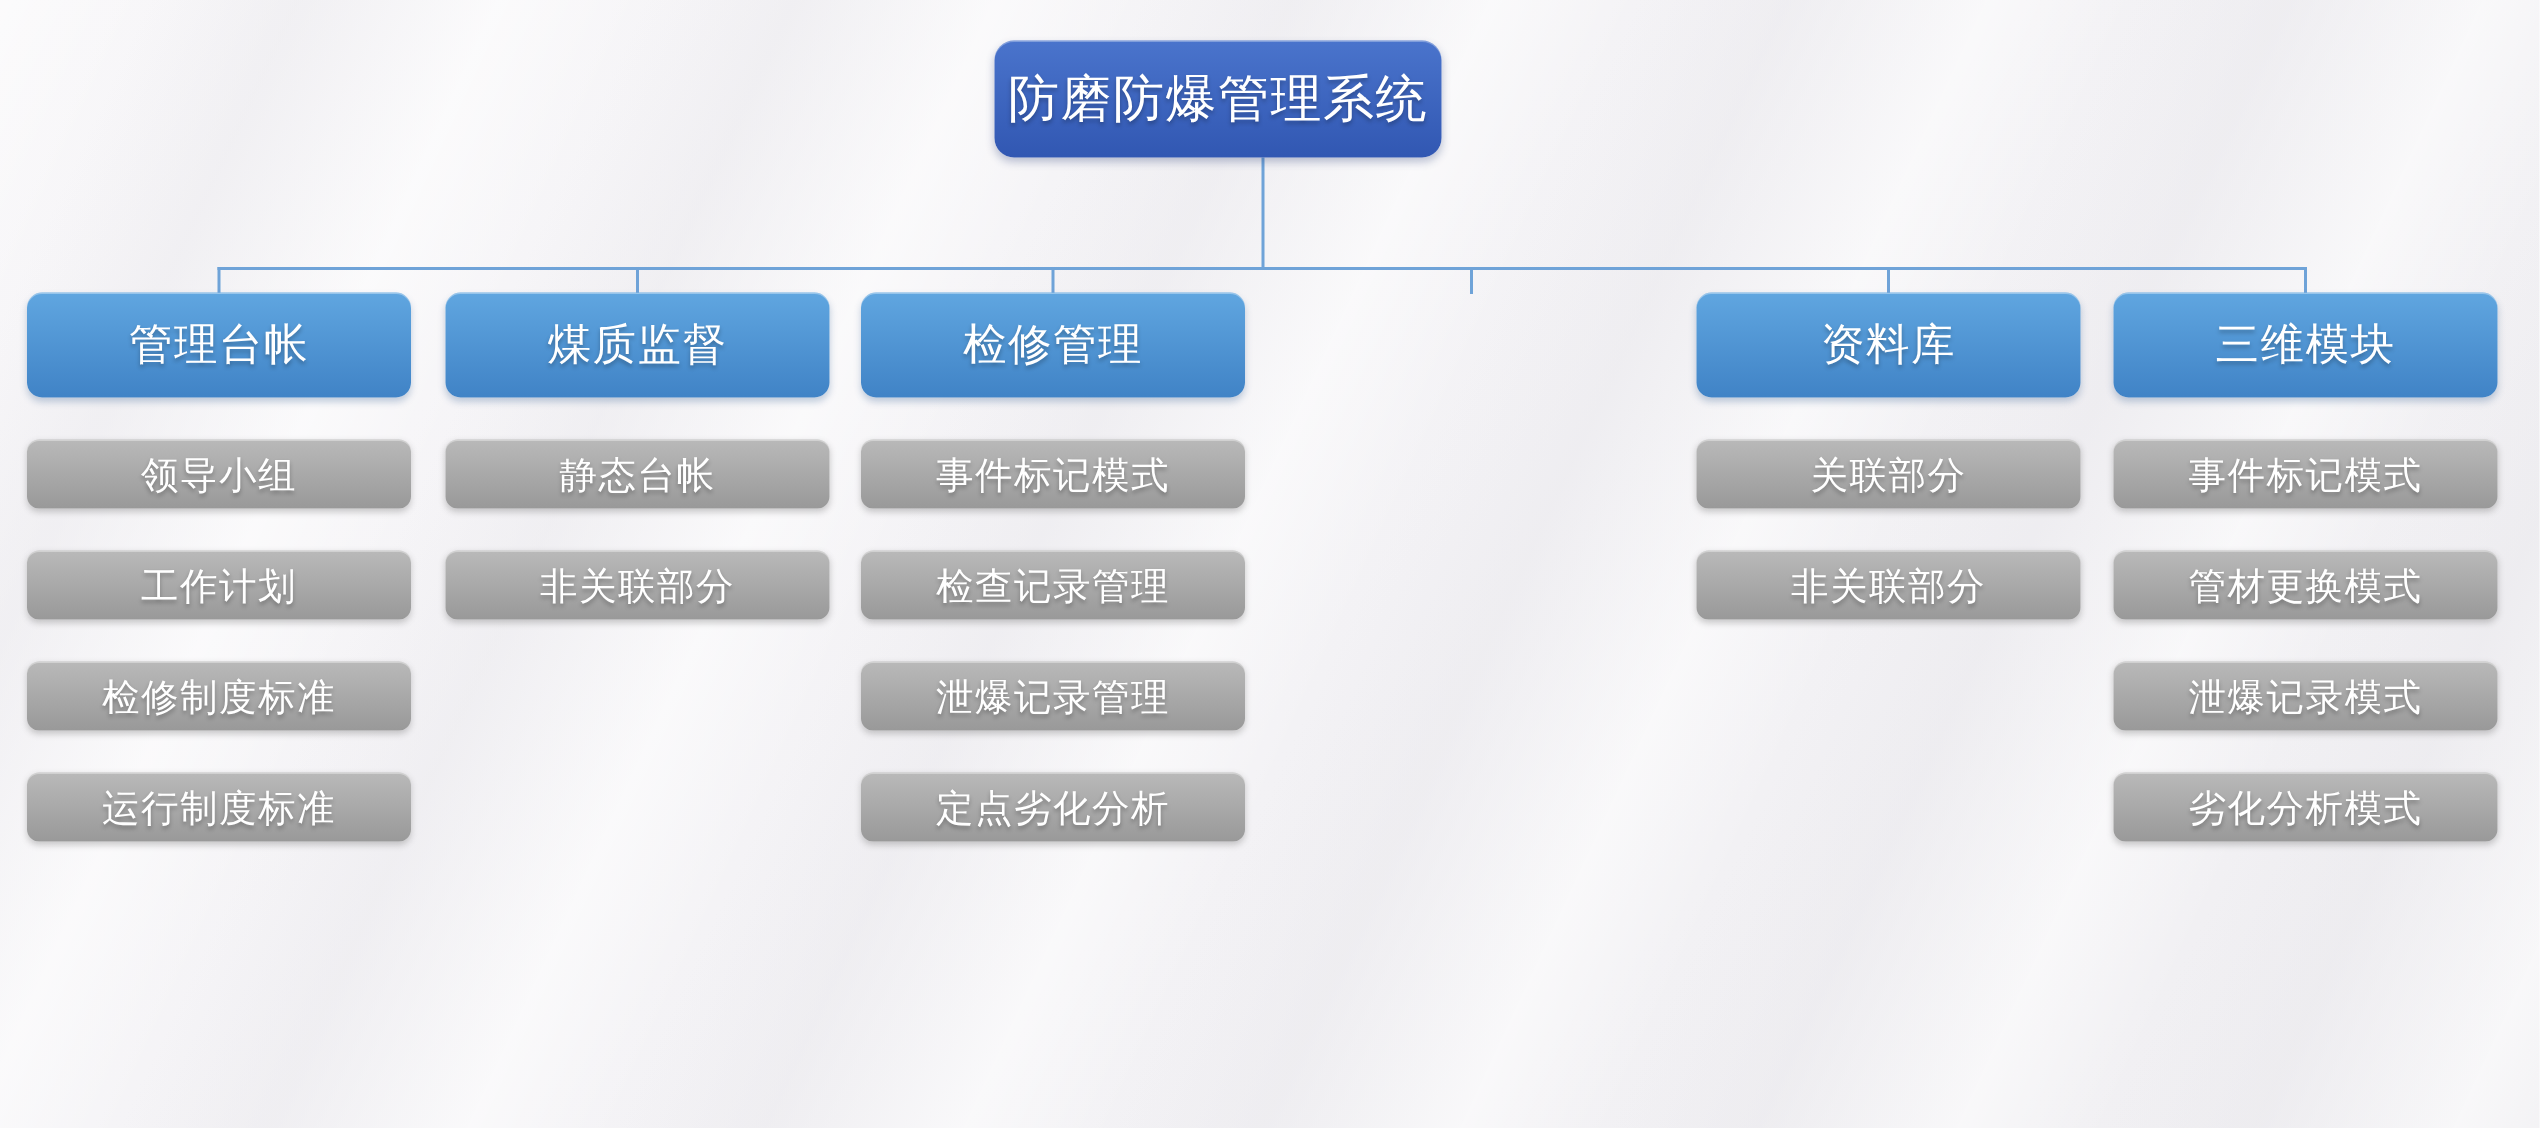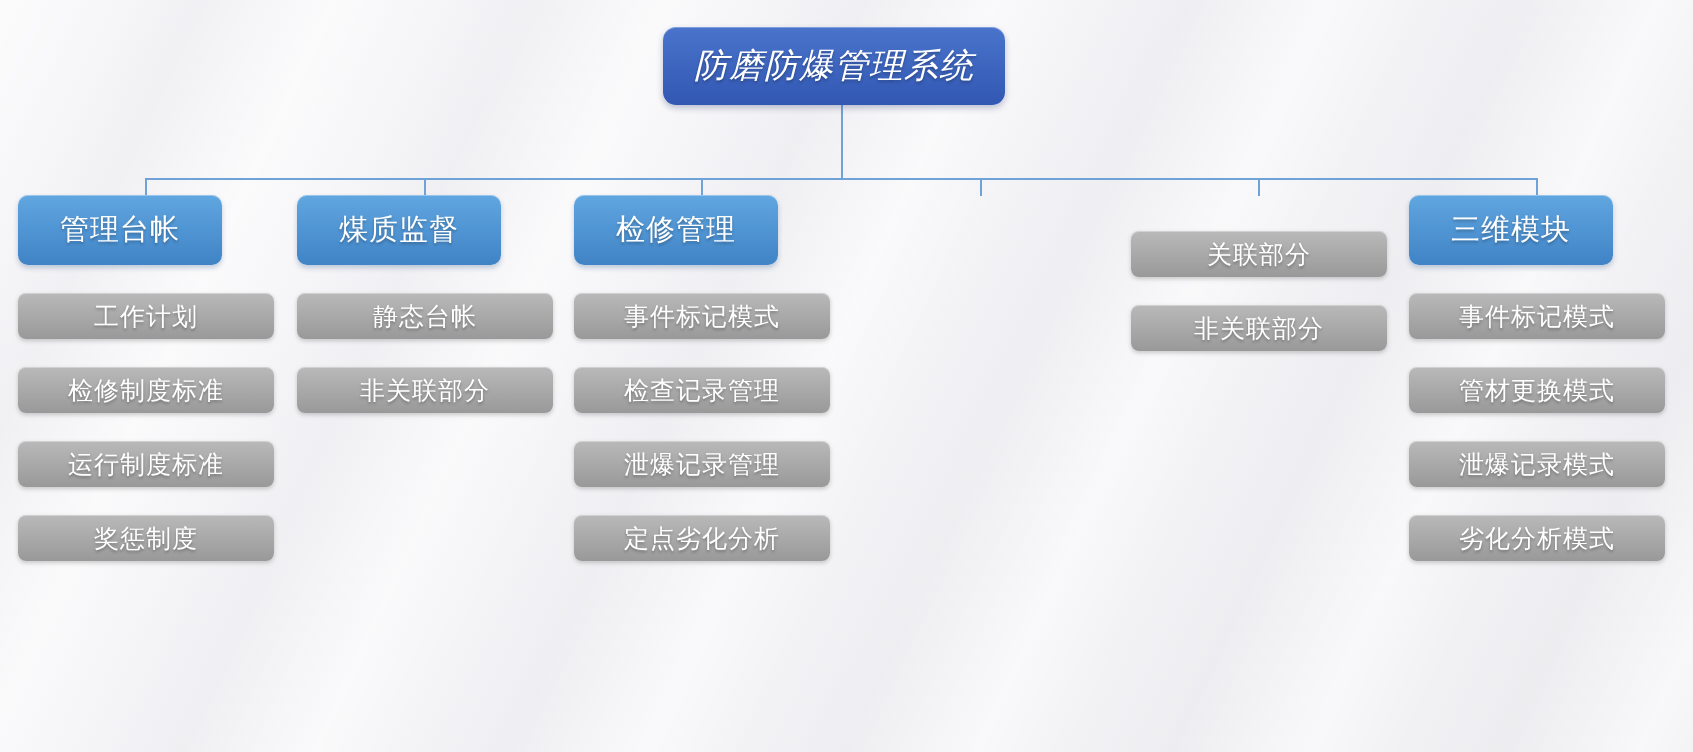--- a/index.html
+++ b/index.html
@@ -25,37 +25,36 @@
     align-items: center;
     justify-content: center;
     color: #ffffff;
     text-align: center;
     text-shadow: 0 2px 3px rgba(0,0,0,0.28);
     letter-spacing: 1px;
     white-space: nowrap;
   }
   .root {
     left: 663px; top: 27px;
-    width: 342px; height: 78px;
+    width: 298px; height: 78px;
     font-size: 34px;
     border-radius: 13px;
     background: linear-gradient(180deg, var(--c-root-top, #4a74cc) 0%, var(--c-root-bottom, #3157b2) 100%);
     box-shadow: 0 3px 6px rgba(40,60,120,0.30), inset 0 1px 0 rgba(255,255,255,0.30);
-    font-style: italic;
   }
   .col {
     position: absolute;
     top: 195px;
     width: 256px;
     display: flex;
     flex-direction: column;
   }
   .branch {
     position: relative;
-    width: 204px; height: 70px;
+    width: 256px; height: 70px;
     font-size: 29px;
     border-radius: 10px;
     background: linear-gradient(180deg, var(--c-branch-top, #60a6e0) 0%, var(--c-branch-bottom, #4083c6) 100%);
     box-shadow: 0 3px 5px rgba(60,100,150,0.30), inset 0 1px 0 rgba(255,255,255,0.35);
   }
   .leaf {
     position: relative;
     width: 256px; height: 46px;
     font-size: 25px;
     border-radius: 8px;
@@ -83,42 +82,43 @@
   <div class="line drop" style="left:424px"></div>
   <div class="line drop" style="left:701px"></div>
   <div class="line drop" style="left:980px"></div>
   <div class="line drop" style="left:1258px"></div>
   <div class="line drop" style="left:1536px"></div>
 
   <div class="node root">防磨防爆管理系统</div>
 
   <div class="col" style="left:18px">
     <div class="node branch">管理台帐</div>
+    <div class="node leaf">领导小组</div>
     <div class="node leaf">工作计划</div>
     <div class="node leaf">检修制度标准</div>
     <div class="node leaf">运行制度标准</div>
-    <div class="node leaf">奖惩制度</div>
   </div>
 
   <div class="col" style="left:297px">
     <div class="node branch">煤质监督</div>
     <div class="node leaf">静态台帐</div>
     <div class="node leaf">非关联部分</div>
   </div>
 
   <div class="col" style="left:574px">
     <div class="node branch">检修管理</div>
     <div class="node leaf">事件标记模式</div>
     <div class="node leaf">检查记录管理</div>
     <div class="node leaf">泄爆记录管理</div>
     <div class="node leaf">定点劣化分析</div>
   </div>
 
 
   <div class="col" style="left:1131px">
+    <div class="node branch">资料库</div>
     <div class="node leaf">关联部分</div>
     <div class="node leaf">非关联部分</div>
   </div>
 
   <div class="col" style="left:1409px">
     <div class="node branch">三维模块</div>
     <div class="node leaf">事件标记模式</div>
     <div class="node leaf">管材更换模式</div>
     <div class="node leaf">泄爆记录模式</div>
     <div class="node leaf">劣化分析模式</div>

